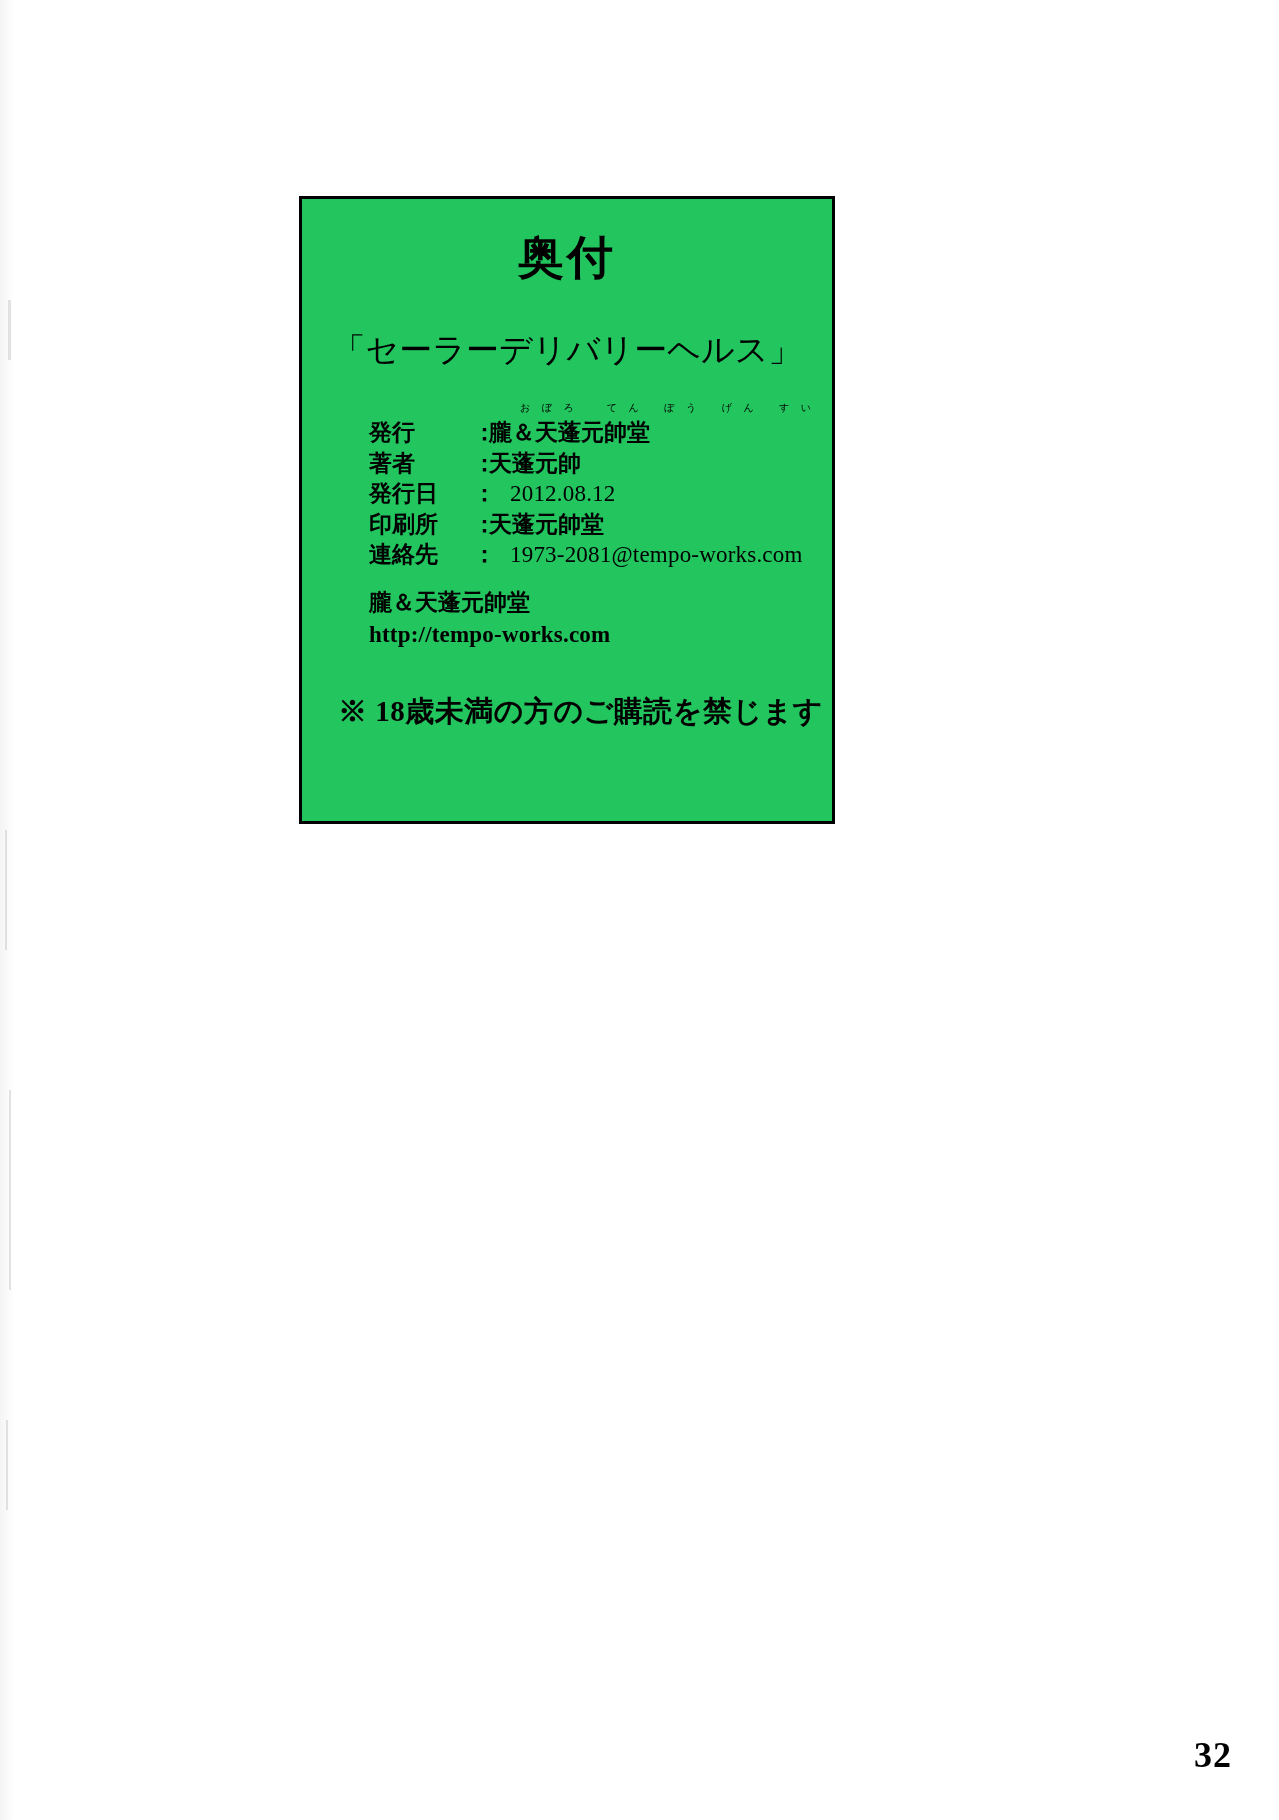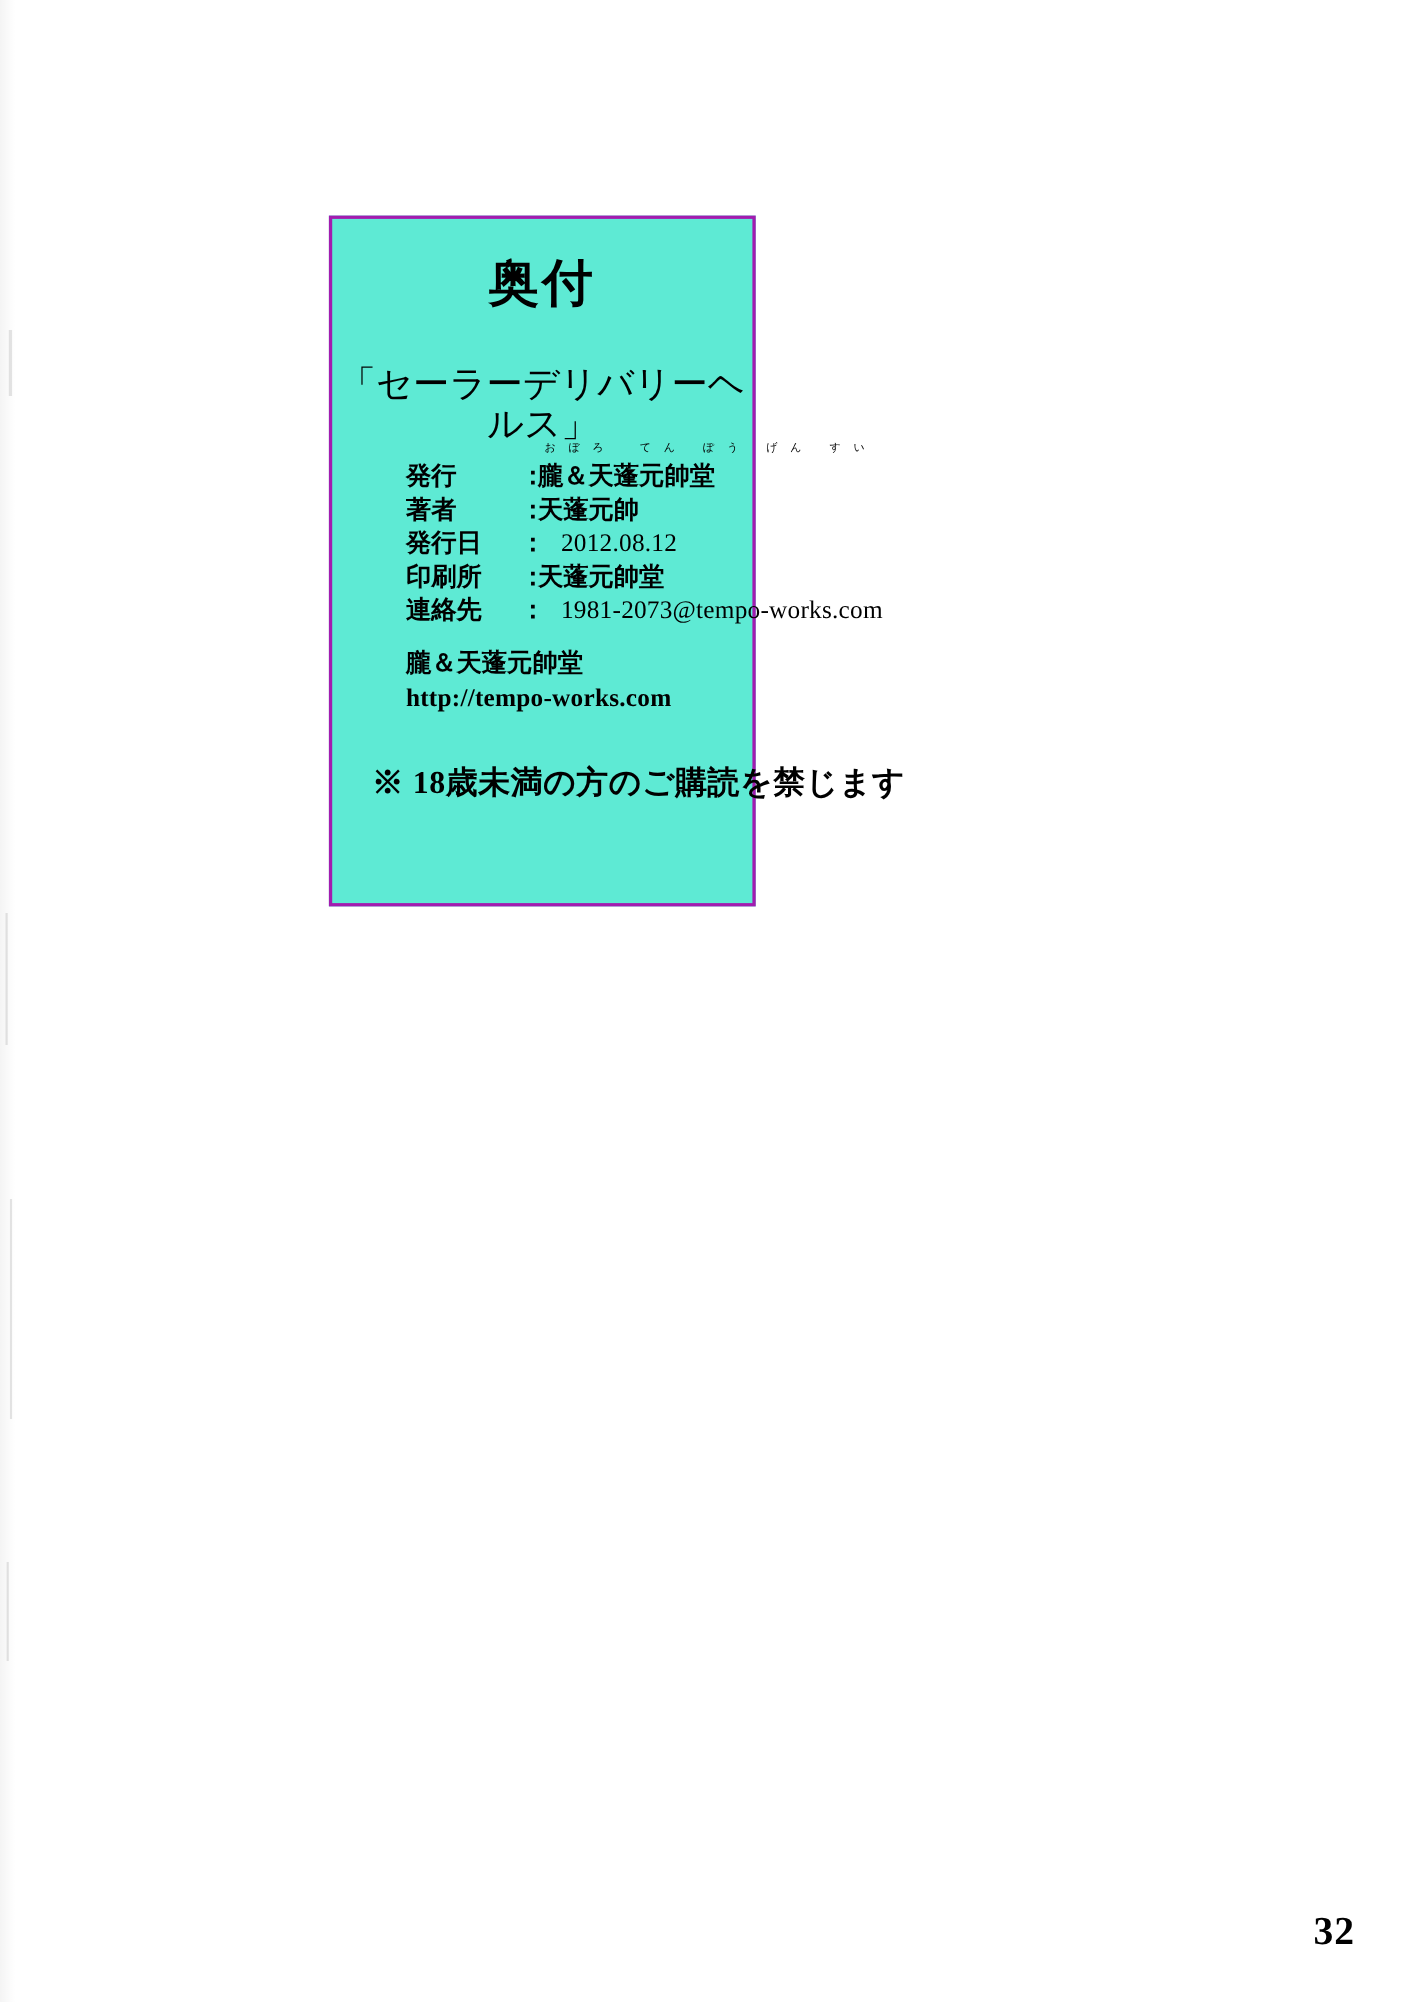--- a/index.html
+++ b/index.html
@@ -28,25 +28,25 @@
   }
   .scan-mark {
     position: absolute;
     background: rgba(0,0,0,0.10);
   }
 
   .colophon-box {
     position: absolute;
     left: 299px;
     top: 196px;
-    width: 388px;
+    width: 536px;
     height: 628px;
-    border: 3px solid #a21caf;
+    border: 3px solid #000000;
     box-sizing: border-box;
-    background: #5eead4;
+    background: #22c55e;
   }
 
   .colophon-title {
     position: absolute;
     left: 0;
     top: 36px;
     width: 100%;
     text-align: center;
     font-size: 46px;
     font-weight: bold;
@@ -99,21 +99,21 @@
     margin-left: 21px;
   }
   
   .ruby-wrap {
     position: relative;
     display: inline-block;
   }
   .furigana {
     position: absolute;
     top: -15px;
-    left: 6px;
+    left: 31px;
     font-size: 10px;
     font-weight: normal;
     letter-spacing: 11.5px;
     white-space: nowrap;
     line-height: 1;
   }
 
   .circle-block {
     position: absolute;
     left: 67px;
@@ -192,21 +192,21 @@
 
       <div class="credit-row">
         <span class="credit-label">印刷所</span>
         <span class="credit-sep">：</span>
         <span class="credit-value">天蓬元帥堂</span>
       </div>
 
       <div class="credit-row">
         <span class="credit-label">連絡先</span>
         <span class="credit-sep">：</span>
-        <span class="credit-value latin">1981-2073@tempo-works.com</span>
+        <span class="credit-value latin">1973-2081@tempo-works.com</span>
       </div>
 
     </div>
 
     <div class="circle-block">
       <div class="circle-name">朧＆天蓬元帥堂</div>
       <div class="circle-url">http://tempo-works.com</div>
     </div>
 
     <div class="warning">※ 18歳未満の方のご購読を禁じます</div>

